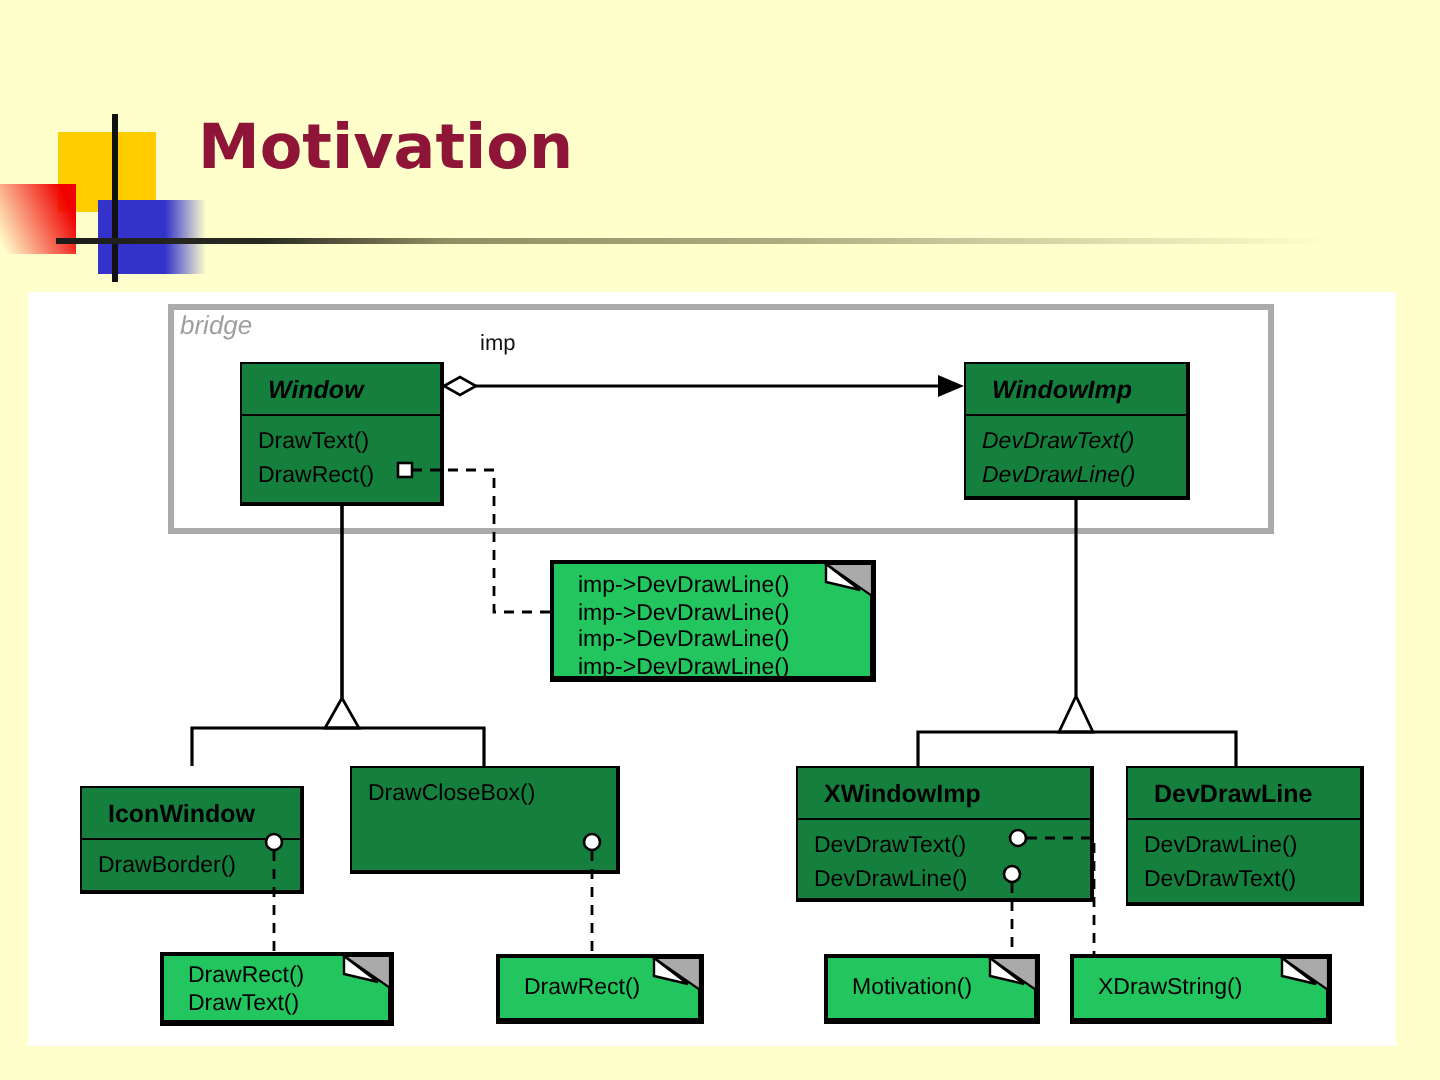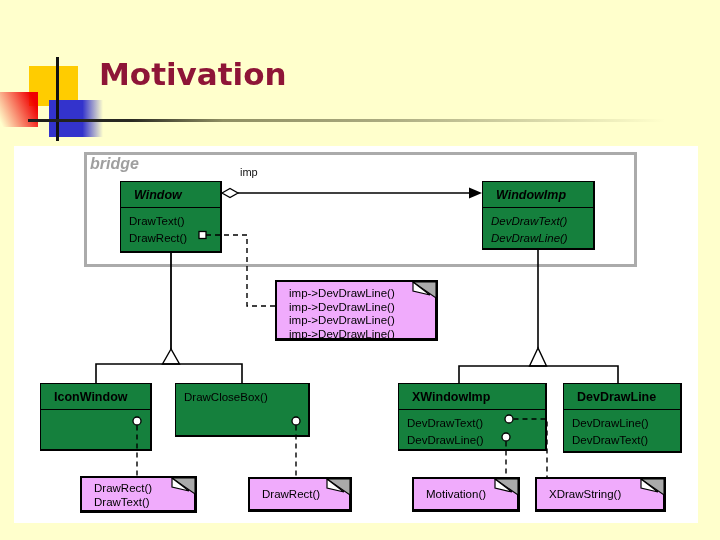--- a/index.html
+++ b/index.html
@@ -24,41 +24,41 @@
   .slide-title{
     position:absolute;left:99px;top:56px;
     font-family:"DejaVu Sans",sans-serif;font-size:31px;font-weight:bold;
     color:var(--title,#8E1537);letter-spacing:0px;
   }
 
   
   .panel{position:absolute;left:14px;top:146px;width:684px;height:377px;background:#FFFFFF;}
   .bridge-frame{position:absolute;left:84px;top:152px;width:553px;height:115px;
     border:3px solid var(--frame,#ABABAB);box-sizing:border-box;}
-  .bridge-label{position:absolute;left:90px;top:155px;font-size:16px;font-weight:bold;
+  .bridge-label{position:absolute;left:90px;top:155px;font-size:13px;font-weight:normal;
     font-style:italic;color:#9F9F9F;text-align:center;}
 
   
   .uml-class{position:absolute;background:#15803d;border:1.5px solid #000;
     border-bottom-width:2.5px;border-right-width:2px;box-sizing:border-box;}
   .uml-class .name{height:26px;border-bottom:1.5px solid #000;box-sizing:border-box;
     font-size:12.5px;font-weight:bold;padding:6px 0 0 13px;}
   .uml-class.abstract .name{font-style:italic;}
   .uml-class .methods{padding:5px 0 0 8px;font-size:11.5px;line-height:17px;white-space:nowrap;}
   .uml-class .methods.italic{font-style:italic;}
 
   .c-window{left:120px;top:181px;width:102px;height:72px;}
   .c-windowimp{left:482px;top:181px;width:113px;height:69px;}
-  .c-iconwindow{left:40px;top:383px;width:112px;height:68px;}
+  .c-iconwindow{left:40px;top:393px;width:112px;height:54px;}
   .c-transientwindow{left:175px;top:383px;width:135px;height:54px;}
   .c-xwindowimp{left:398px;top:383px;width:149px;height:68px;}
   .c-pmwindowimp{left:563px;top:383px;width:119px;height:70px;}
 
   
-  .note{position:absolute;background:#f0abfc;border:2px solid #000;
+  .note{position:absolute;background:#22c55e;border:2px solid #000;
     border-right-width:3px;border-bottom-width:3px;box-sizing:border-box;
     font-size:11.5px;line-height:13.5px;padding:5px 0 0 12px;white-space:nowrap;}
   .note .fold{position:absolute;top:-2px;right:-3px;width:26px;height:20px;}
   .n-imp{left:275px;top:280px;width:163px;height:61px;}
   .n-icon{left:80px;top:476px;width:117px;height:37px;padding-top:4px;}
   .n-transient{left:248px;top:477px;width:104px;height:35px;padding-top:9px;}
   .n-xline{left:412px;top:477px;width:108px;height:35px;padding-top:9px;}
   .n-xstring{left:535px;top:477px;width:131px;height:35px;padding-top:9px;}
 
   
@@ -94,20 +94,23 @@
   <div class="uml-class abstract c-windowimp">
     <div class="name"><span>WindowImp</span></div>
     <div class="methods italic">
       <div>DevDrawText()</div>
       <div>DevDrawLine()</div>
     </div>
   </div>
 
   <div class="uml-class c-iconwindow">
     <div class="name"><span>IconWindow</span></div>
+    <div class="methods">
+      <div>DrawBorder()</div>
+    </div>
   </div>
 
   <div class="uml-class c-transientwindow">
     <div class="methods">
       <div>DrawCloseBox()</div>
     </div>
   </div>
 
   <div class="uml-class c-xwindowimp">
     <div class="name"><span>XWindowImp</span></div>

